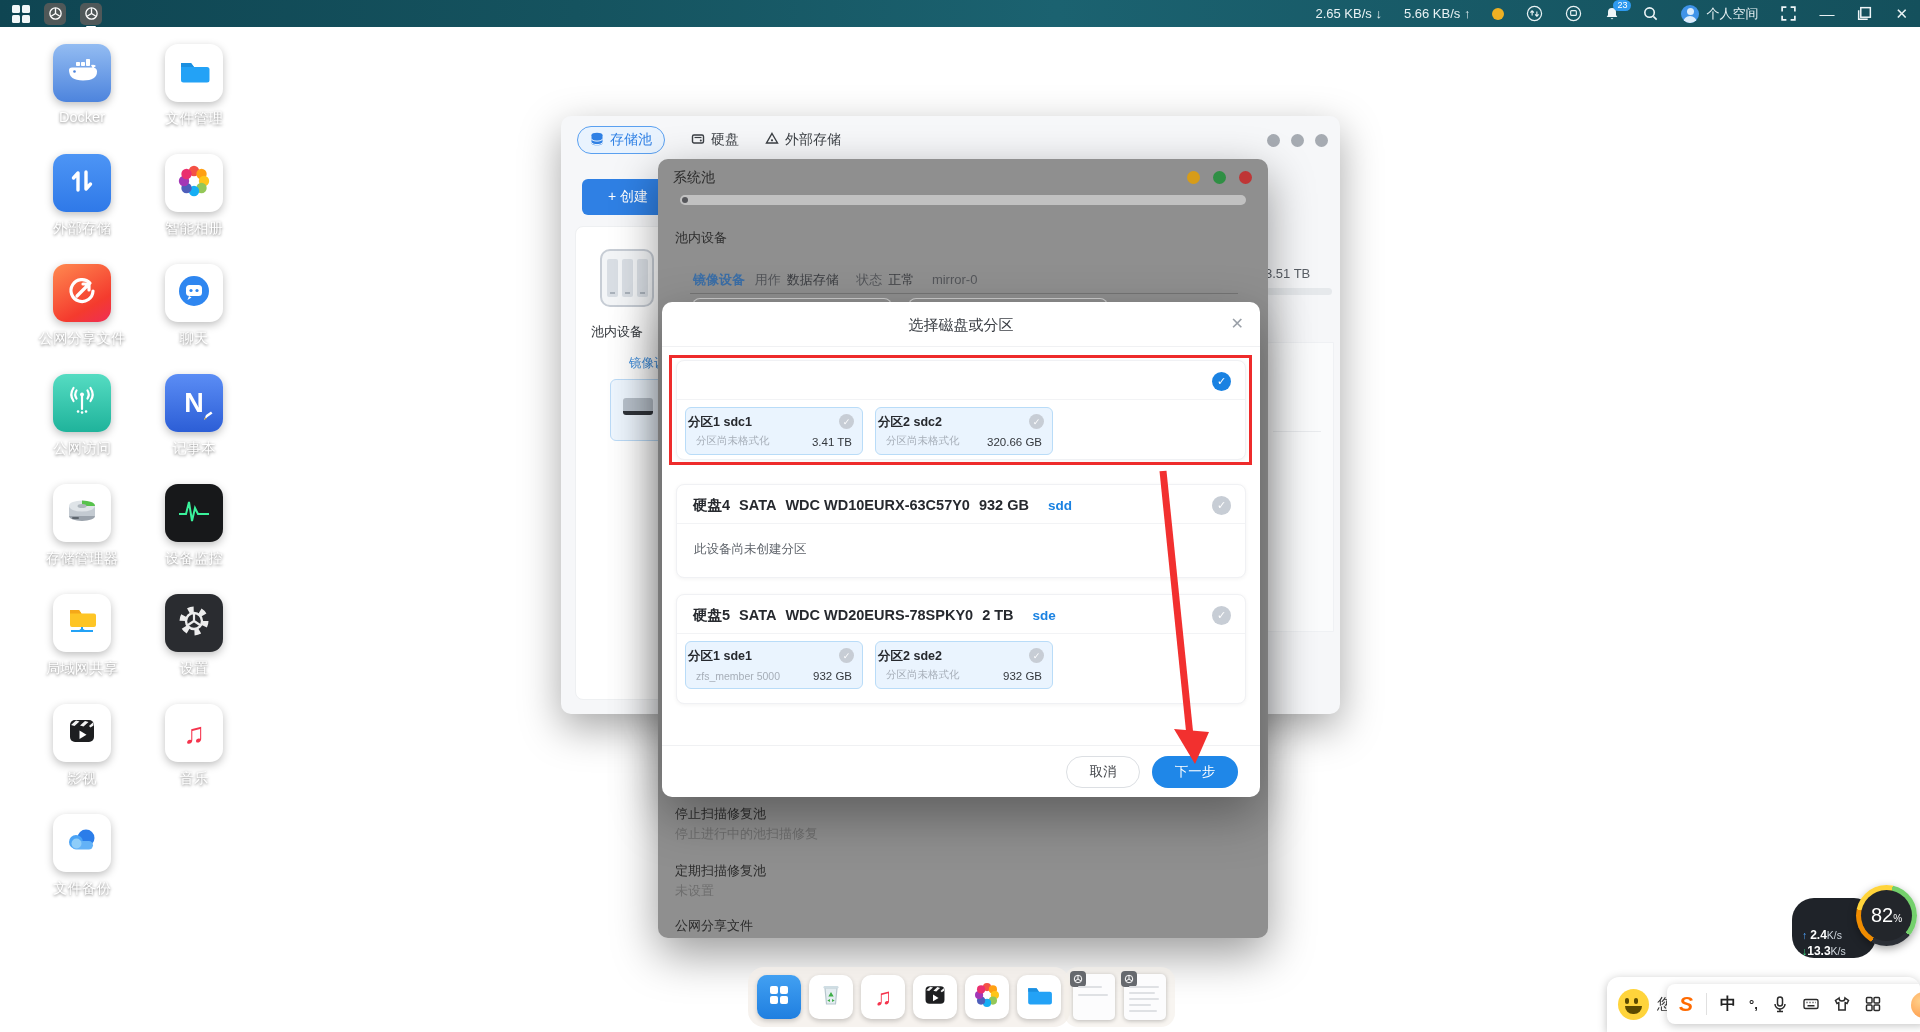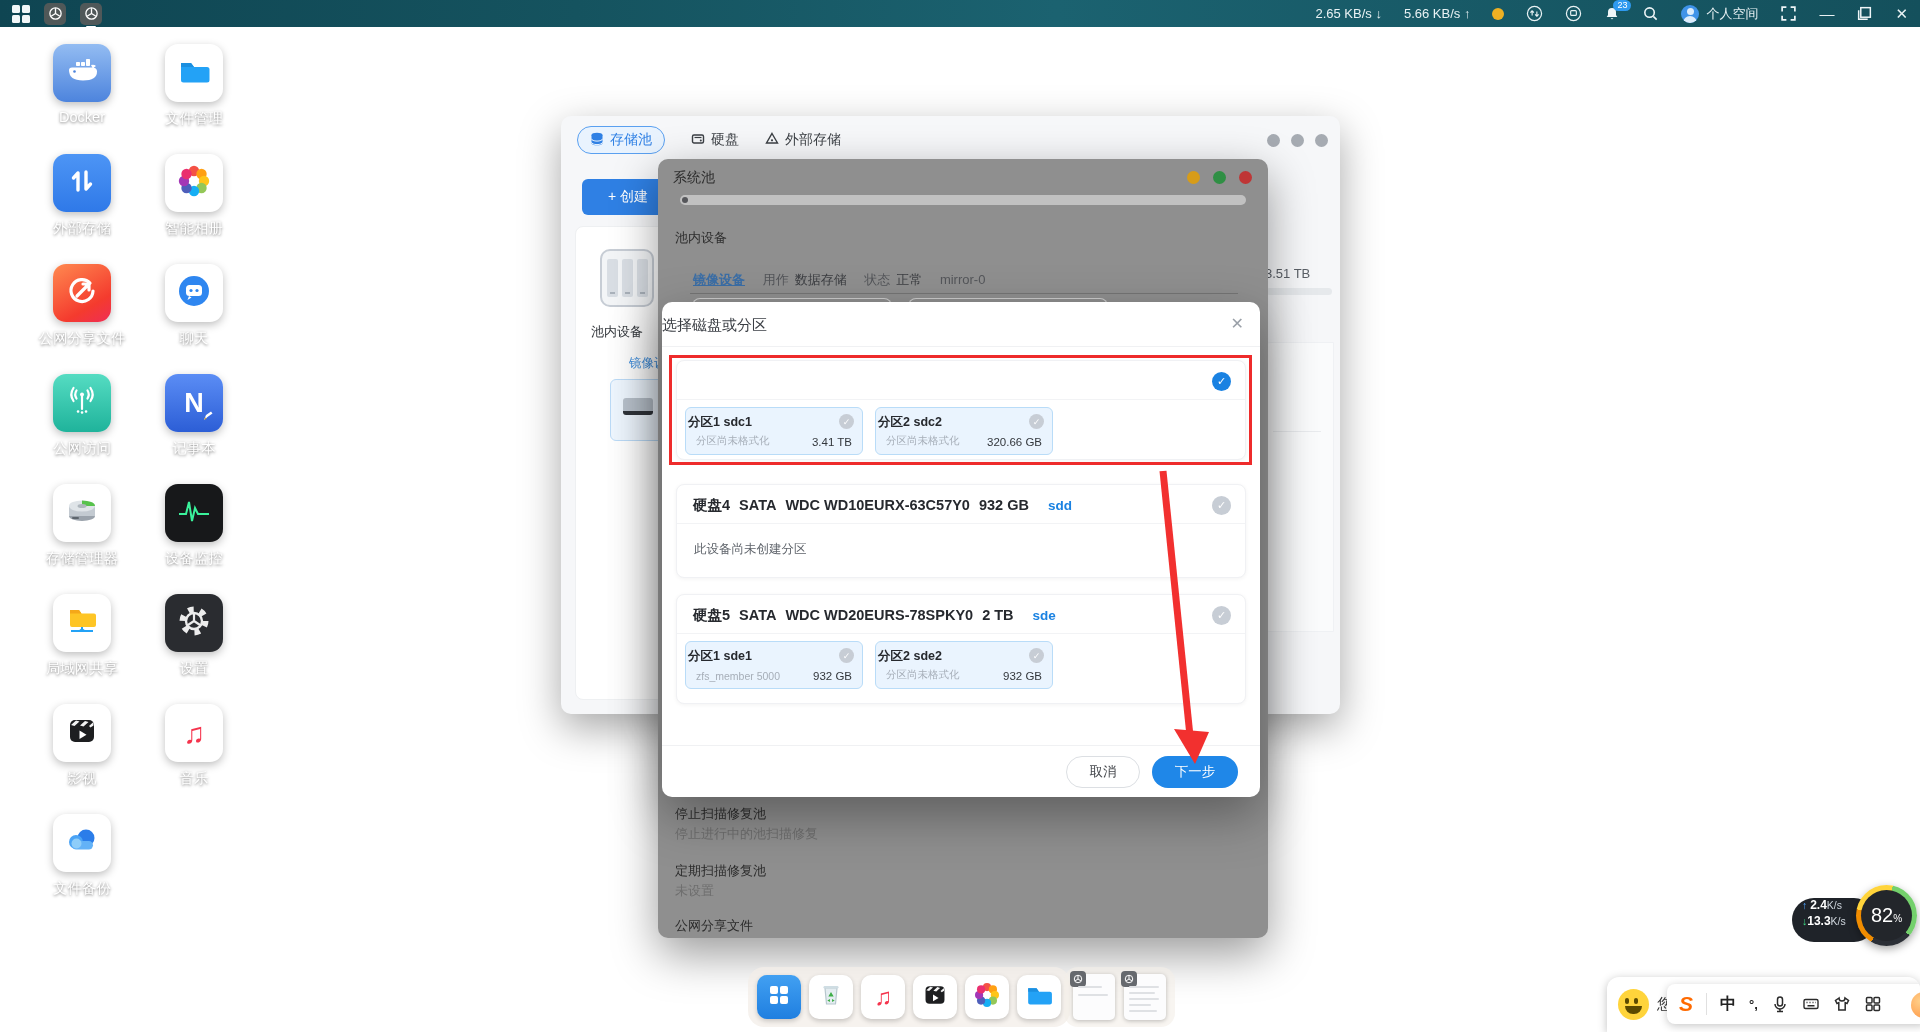--- a/index.html
+++ b/index.html
@@ -80,32 +80,32 @@
   .poolwin { position:absolute; left:658px; top:159px; width:610px; height:779px; background:#8f8f8f;
     border-radius:10px; box-shadow:0 16px 46px rgba(0,0,0,.4); z-index:20; }
   .pw-title { position:absolute; left:15px; top:10px; font-size:14px; color:#2d2d2d; }
   .pw-lights { position:absolute; right:16px; top:12px; display:flex; gap:13px; }
   .pw-lights i { width:13px; height:13px; border-radius:50%; cursor:pointer; }
   .l-y { background:#d79c19; } .l-g { background:#2f8f44; } .l-r { background:#bf3636; }
   .pw-scroll { position:absolute; left:22px; top:36px; width:566px; height:10px; background:rgba(255,255,255,.45); border-radius:5px; }
   .pw-thumb { position:absolute; left:2px; top:2px; width:6px; height:6px; background:#55565a; border-radius:3px; }
   .pw-sec { position:absolute; left:17px; top:70px; font-size:13px; color:#2e2e2e; }
   .pw-row { position:absolute; left:35px; top:112px; font-size:13px; color:#54565a; }
-  .pw-row .b { color:#3b6ea6; font-weight:bold; margin-right:14px;text-decoration:underline; }
+  .pw-row .b { color:#3b6ea6; font-weight:bold; margin-right:6px; }
   .pw-row .k { margin-right:6px; } .pw-row .v { color:#3c3e42; margin-right:14px; }
   .pw-div { position:absolute; left:32px; top:134px; width:548px; height:1px; background:rgba(0,0,0,.18); }
   .pw-box { position:absolute; top:139px; height:8px; border:1px solid rgba(255,255,255,.55); border-bottom:none; border-radius:8px 8px 0 0; }
   .pw-act-t { position:absolute; left:17px; font-size:13px; color:#2c2c2c; cursor:pointer; }
   .pw-act-d { position:absolute; left:17px; font-size:13px; color:#6e6e6e; }
 
   
   .modal { position:absolute; left:662px; top:302px; width:598px; height:495px; background:#fff; border-radius:10px;
     box-shadow:0 18px 50px rgba(0,0,0,.35); z-index:30; }
   .md-head { position:absolute; left:0; top:0; right:0; height:45px; border-bottom:1px solid #f0f1f3; }
-  .md-title { position:absolute; left:0; right:0; top:14px; text-align:left; font-size:15px; color:#3a3e44; }
+  .md-title { position:absolute; left:0; right:0; top:14px; text-align:center; font-size:15px; color:#3a3e44; }
   .md-close { position:absolute; right:16px; top:12px; font-size:16px; color:#9aa0a8; cursor:pointer; }
   .disk { position:absolute; left:14px; width:570px; background:#fff; border:1px solid #f0f1f4; border-radius:8px; box-shadow:0 1px 4px rgba(0,0,0,.05); cursor:pointer; }
   .dk-head { position:absolute; left:16px; top:11px; right:40px; font-size:14.5px; font-weight:bold; color:#26292e; white-space:nowrap; }
   .dk-head .dev { color:#1a82e2; margin-left:10px; font-size:13.5px; }
   .dk-head span { margin-right:9px; }
   .dk-check { position:absolute; right:14px; top:11px; width:19px; height:19px; border-radius:50%;
     display:flex; align-items:center; justify-content:center; color:#fff; font-size:11px; cursor:pointer; }
   .chk-on { background:#1a82e2; } .chk-off { background:#c7cdd5; }
   .dk-div { position:absolute; left:0; top:38px; right:0; height:1px; background:#f2f3f5; }
   .dk-note { position:absolute; left:17px; top:56px; font-size:12.5px; color:#5f646b; }
@@ -131,22 +131,22 @@
   .dock2 { position:absolute; left:1064px; bottom:5px; height:60px; background:rgba(243,238,232,.6); border-radius:14px;
     display:flex; align-items:center; gap:9px; padding:0 9px; z-index:55; }
   .dtile { width:44px; height:44px; border-radius:10px; background:#fff; box-shadow:0 2px 5px rgba(0,0,0,.2);
     display:flex; align-items:center; justify-content:center; position:relative; overflow:hidden; cursor:pointer; }
   .dtile.blue { background:linear-gradient(180deg,#42a0f2,#1f7fe0); }
   .dthumb { width:42px; height:46px; background:#fcfcfd; border-radius:5px; box-shadow:0 1px 4px rgba(0,0,0,.25); position:relative; cursor:pointer; }
   .dthumb .badge { position:absolute; left:-3px; top:-3px; width:16px; height:16px; border-radius:4px; background:#66696e; display:flex; align-items:center; justify-content:center; }
   .dthumb .ln { position:absolute; left:5px; height:2px; background:#dfe1e4; border-radius:1px; }
 
   
-  .net-pill { position:absolute; left:1792px; top:898px; width:84px; height:44px; border-radius:22px; background:#1f2329;
-    color:#fff; font-size:10.5px; display:flex; flex-direction:column; justify-content:flex-start; padding-left:10px; gap:2px; z-index:56; }
+  .net-pill { position:absolute; left:1792px; top:898px; width:84px; height:60px; border-radius:22px; background:#1f2329;
+    color:#fff; font-size:10.5px; display:flex; flex-direction:column; justify-content:flex-end; padding-left:10px; gap:2px; z-index:56; }
   .net-pill .u { color:#cfd6dd; } .net-pill b { font-size:12px; color:#fff; font-weight:bold; }
   .arr-up { color:#4da3ff; } .arr-dn { color:#3ddc84; }
   .bat-circle { position:absolute; left:1856px; top:885px; width:61px; height:61px; border-radius:50%; z-index:57;
     background:conic-gradient(from 210deg, #f08c00 0 20%, #ffd43b 20% 45%, #74d06c 45% 78%, #2b2f36 78% 100%);
     display:flex; align-items:center; justify-content:center; box-shadow:0 3px 8px rgba(0,0,0,.35); }
   .bat-inner { width:51px; height:51px; border-radius:50%; background:#23262b; color:#fff; display:flex; align-items:center; justify-content:center; font-size:20px; }
   .bat-inner .pct { font-size:10px; margin-top:6px; }
   .watermark { position:absolute; left:1628px; top:926px; color:rgba(255,255,255,.55); z-index:54; }
   .watermark .w1 { font-size:19px; } .watermark .w2 { font-size:13.5px; margin-top:7px; white-space:nowrap; }
   .ime { position:absolute; left:1607px; top:977px; width:313px; height:55px; background:#fff; border-radius:12px 12px 0 0;

